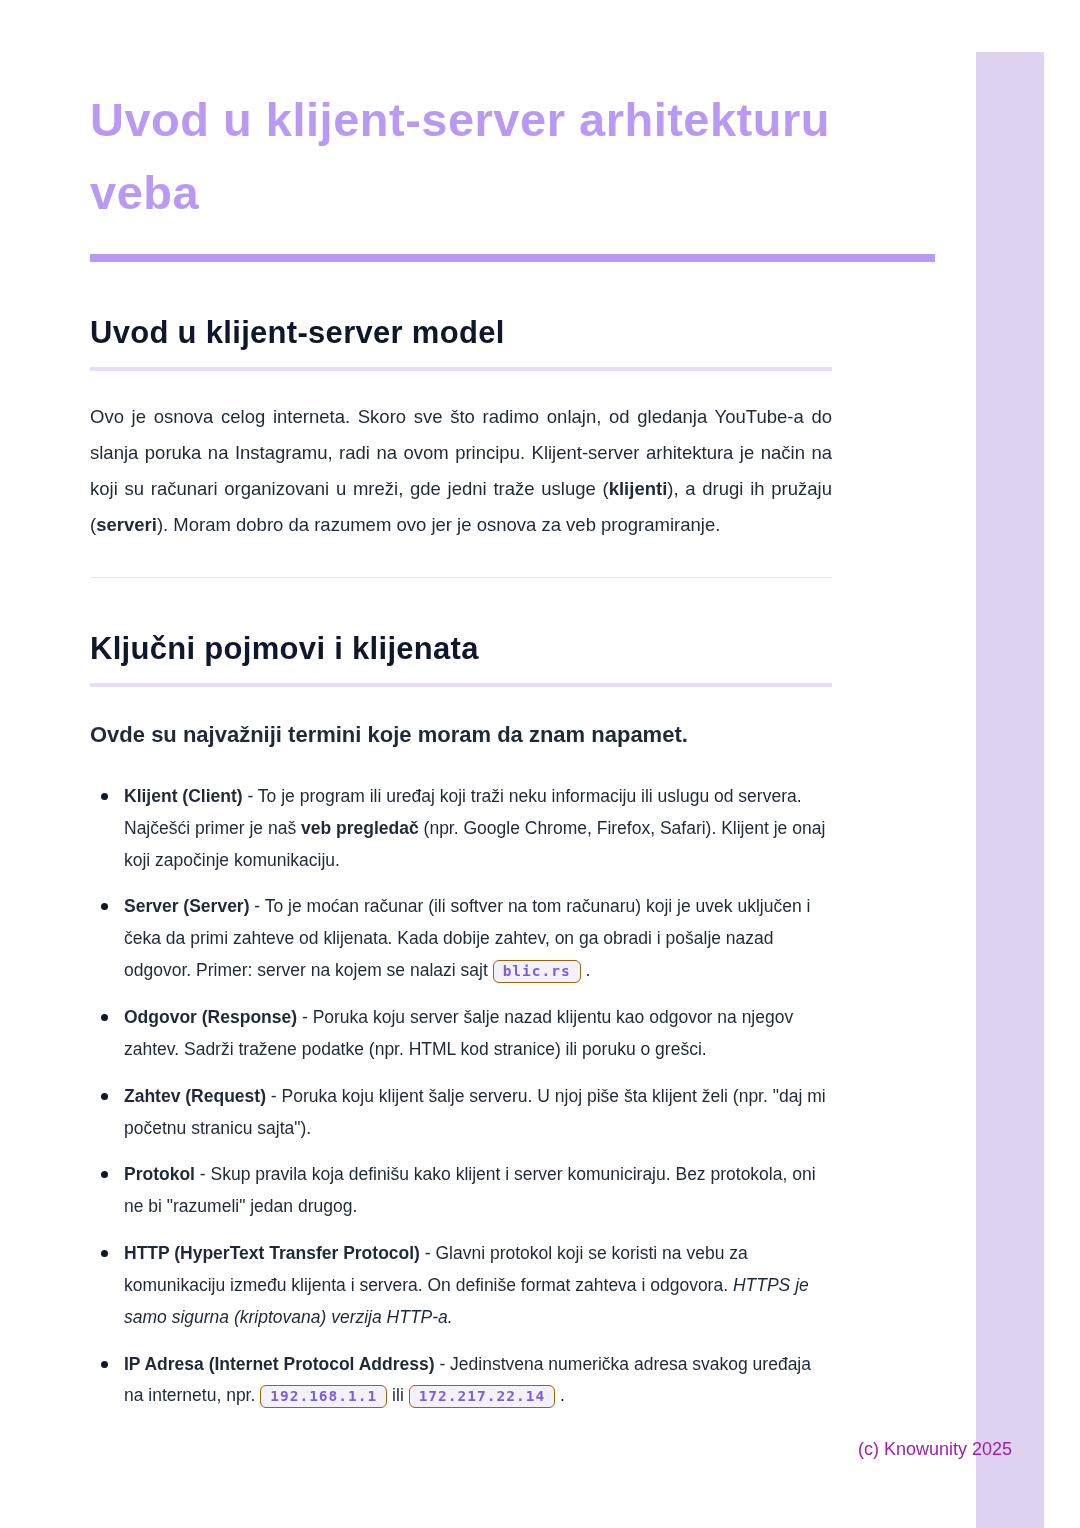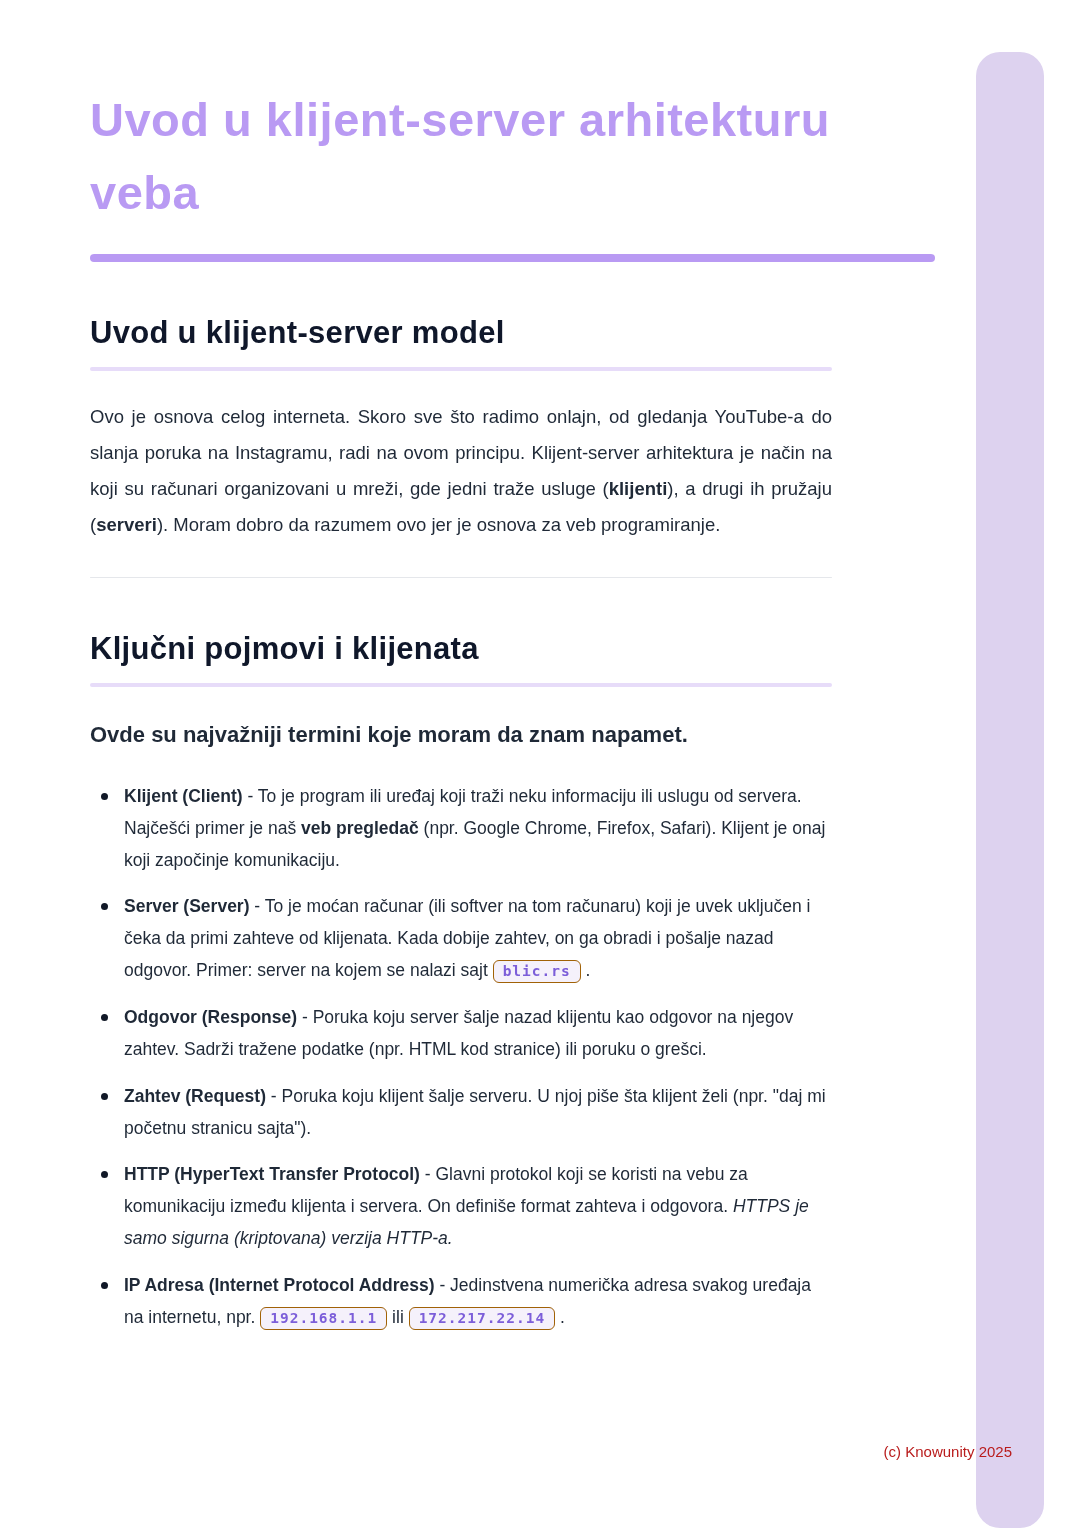--- a/index.html
+++ b/index.html
@@ -1,15 +1,15 @@
 <!DOCTYPE html>
 <html><head>
 <meta charset="utf-8">
 <style>
-  * { box-sizing: border-box; border-radius: 24px; }
+  * { box-sizing: border-box; }
   html, body { margin: 0; padding: 0; }
   body {
     background: #ffffff;
     font-family: "Liberation Sans", sans-serif;
     color: #1f2937;
   }
   .page {
     position: relative;
     width: 1080px;
     height: 1528px;
@@ -111,22 +111,22 @@
     background: #f5f1fb;
     border: 1px solid #a16207;
     border-radius: 6px;
     padding: 2px 9px 3px 9px;
     white-space: nowrap;
   }
   .footer-credit {
     position: absolute;
     right: 68px;
     bottom: 68px;
-    font-size: 15px;
-    color: #b91c1c;
+    font-size: 18px;
+    color: #a21caf;
   }
 </style>
 </head>
 <body>
 
 <div class="page">
 
   <div class="side-strip"></div>
 
   <main class="content">
@@ -146,20 +146,21 @@
     <section>
       <h2 class="section-heading">Ključni pojmovi i klijenata</h2>
       <div class="heading-rule"></div>
       <p class="body-intro">Ovde su najvažniji termini koje moram da znam napamet.</p>
 
       <ul class="terms-list">
         <li><span class="run-b">Klijent (Client)</span><span> - To je program ili uređaj koji traži neku informaciju ili uslugu od servera. Najčešći primer je naš </span><span class="run-b">veb pregledač</span><span> (npr. Google Chrome, Firefox, Safari). Klijent je onaj koji započinje komunikaciju.</span></li>
         <li><span class="run-b">Server (Server)</span><span> - To je moćan računar (ili softver na tom računaru) koji je uvek uključen i čeka da primi zahteve od klijenata. Kada dobije zahtev, on ga obradi i pošalje nazad odgovor. Primer: server na kojem se nalazi sajt </span><span class="run-code">blic.rs</span><span> .</span></li>
         <li><span class="run-b">Odgovor (Response)</span><span> - Poruka koju server šalje nazad klijentu kao odgovor na njegov zahtev. Sadrži tražene podatke (npr. HTML kod stranice) ili poruku o grešci.</span></li>
         <li><span class="run-b">Zahtev (Request)</span><span> - Poruka koju klijent šalje serveru. U njoj piše šta klijent želi (npr. "daj mi početnu stranicu sajta").</span></li>
+        <li><span class="run-b">Protokol</span><span> - Skup pravila koja definišu kako klijent i server komuniciraju. Bez protokola, oni ne bi "razumeli" jedan drugog.</span></li>
         <li><span class="run-b">HTTP (HyperText Transfer Protocol)</span><span> - Glavni protokol koji se koristi na vebu za komunikaciju između klijenta i servera. On definiše format zahteva i odgovora. </span><span class="run-i">HTTPS je samo sigurna (kriptovana) verzija HTTP-a.</span></li>
         <li><span class="run-b">IP Adresa (Internet Protocol Address)</span><span> - Jedinstvena numerička adresa svakog uređaja na internetu, npr. </span><span class="run-code">192.168.1.1</span><span> ili </span><span class="run-code">172.217.22.14</span><span> .</span></li>
       </ul>
     </section>
 
   </main>
 
   <div class="footer-credit">(c) Knowunity 2025</div>
 
 </div>

